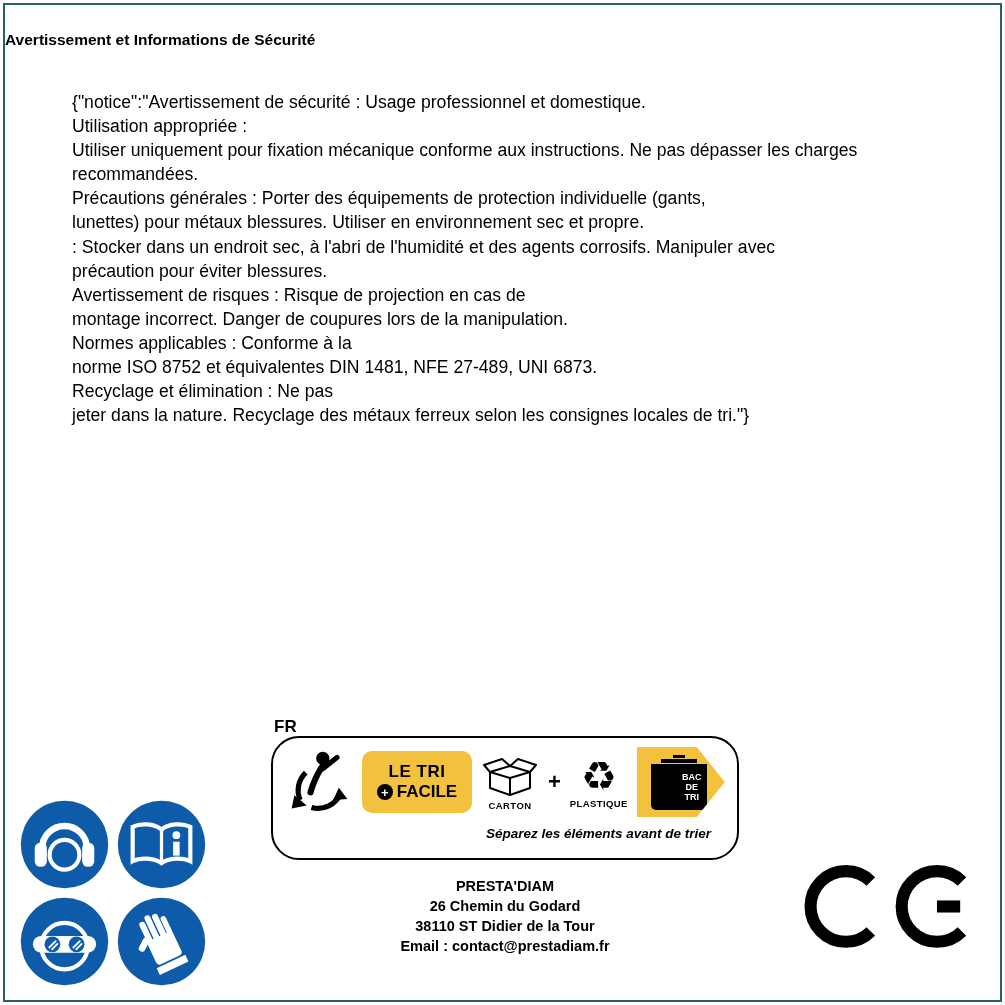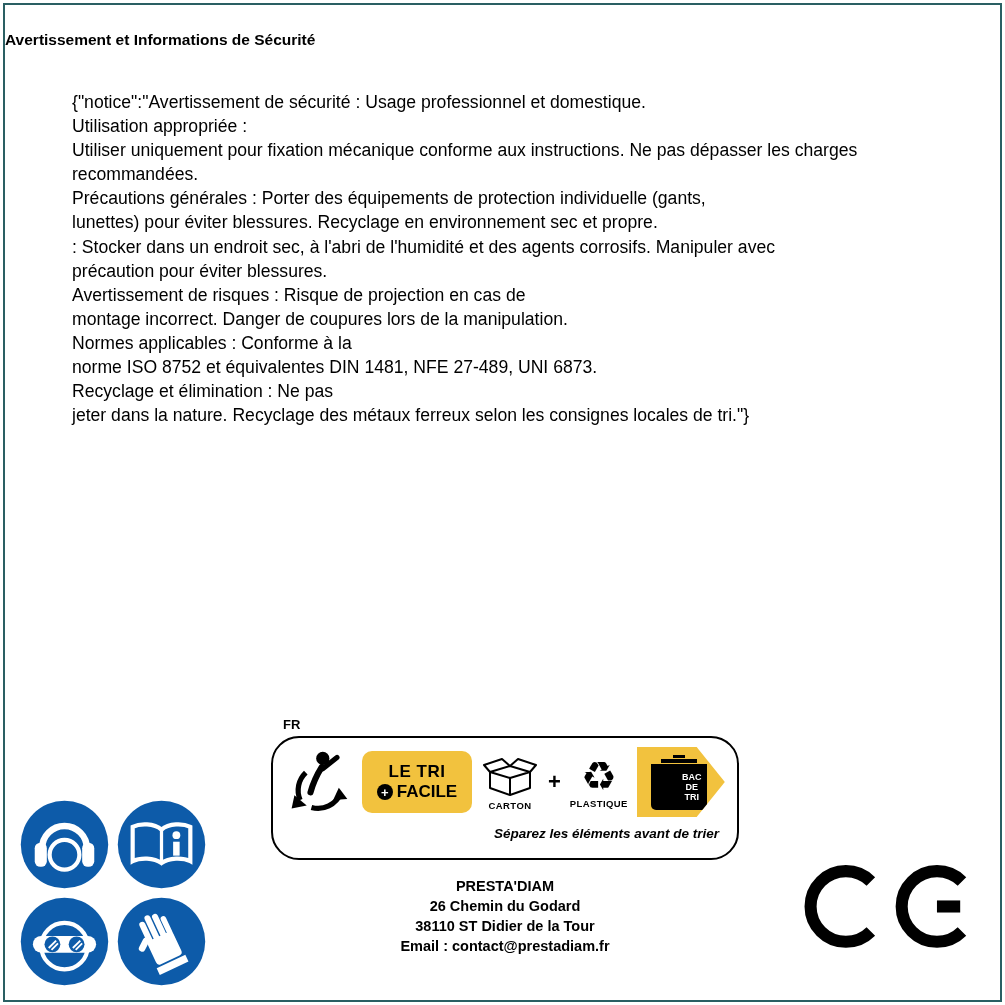--- a/index.html
+++ b/index.html
@@ -11,21 +11,21 @@
   .notice { position:absolute; top:85px; left:67px; width:885px; font-size:17.6px; line-height:24.1px; }
   .notice-line { white-space:nowrap; }
 
   
   .icons { position:absolute; left:13px; top:793px; display:grid; grid-template-columns:93px 93px; grid-gap:4px; }
   .icon-cell { width:93px; height:93px; }
   .ico-bg { fill:var(--blue,#0d5ba9); }
   .blue-fill { fill:var(--blue,#0d5ba9); }
 
   
-  .fr-label { position:absolute; left:278px; top:712px; font-size:13px; font-weight:bold; }
+  .fr-label { position:absolute; left:269px; top:712px; font-size:17px; font-weight:bold; }
   .tri-box { position:absolute; left:266px; top:731px; width:468px; height:124px; border:2.5px solid #000;
              border-radius:28px; background:#fff; box-sizing:border-box; overflow:hidden; }
   .tri-row { display:flex; align-items:center; gap:9px; padding:8px 6px 0 12px; height:72px; }
   .banner { width:110px; height:62px; background:var(--yellow,#f2c23e); border-radius:10px;
             display:flex; flex-direction:column; justify-content:center; align-items:center; gap:0; flex:0 0 auto; }
   .banner-l1 { font-size:17px; font-weight:800; letter-spacing:.5px; }
   .banner-l2 { display:flex; align-items:center; gap:4px; font-size:17px; font-weight:800; }
   .plus-circle { width:16px; height:16px; border-radius:50%; background:#000; color:#fff; font-size:13px;
                  font-weight:bold; display:flex; align-items:center; justify-content:center; }
   .material-cell { display:flex; flex-direction:column; align-items:center; gap:2px; flex:0 0 auto; }
@@ -34,21 +34,21 @@
   .recycle-glyph { font-family:"DejaVu Sans", sans-serif; font-size:40px; line-height:40px; }
   .bin-arrow { width:88px; height:70px; background:var(--yellow,#f2c23e); flex:0 0 auto;
                clip-path:polygon(0 0,68% 0,100% 50%,68% 100%,0 100%);
                display:flex; align-items:center; justify-content:flex-start; padding-left:14px; box-sizing:border-box; }
   .bin { display:flex; flex-direction:column; align-items:center; }
   .bin-handle { width:12px; height:3px; background:#000; }
   .bin-lid { width:36px; height:4px; background:#000; margin-top:1px; }
   .bin-body { width:30px; height:46px; background:#000; margin-top:1px; border-radius:0 0 5px 5px; color:#fff;
               font-size:9px; font-weight:bold; line-height:10px; display:flex; flex-direction:column;
               align-items:center; justify-content:center;padding-left:26px; }
-  .tagline { text-align:right; padding-right:18px; font-style:italic; font-weight:bold; font-size:13.5px; margin-top:8px; }
+  .tagline { text-align:right; padding-right:26px; font-style:italic; font-weight:bold; font-size:13.5px; margin-top:8px; }
 
   
   .address { position:absolute; left:255px; top:871px; width:490px; text-align:center; font-weight:bold;
              font-size:14.5px; line-height:20px; }
 
   
   .ce { position:absolute; left:799px; top:855px; width:172px; }
 </style>
 </head>
 <body>
@@ -56,21 +56,21 @@
 <div class="page">
 
   <div class="title">Avertissement et Informations de Sécurité</div>
 
   <div class="notice">
       <div class="notice-line">{"notice":"Avertissement de sécurité : Usage professionnel et domestique.</div>
       <div class="notice-line">Utilisation appropriée :</div>
       <div class="notice-line">Utiliser uniquement pour fixation mécanique conforme aux instructions. Ne pas dépasser les charges</div>
       <div class="notice-line">recommandées.</div>
       <div class="notice-line">Précautions générales : Porter des équipements de protection individuelle (gants,</div>
-      <div class="notice-line">lunettes) pour éviter blessures. Recyclage en environnement sec et propre.</div>
+      <div class="notice-line">lunettes) pour métaux blessures. Utiliser en environnement sec et propre.</div>
       <div class="notice-line">: Stocker dans un endroit sec, à l'abri de l'humidité et des agents corrosifs. Manipuler avec</div>
       <div class="notice-line">précaution pour éviter blessures.</div>
       <div class="notice-line">Avertissement de risques : Risque de projection en cas de</div>
       <div class="notice-line">montage incorrect. Danger de coupures lors de la manipulation.</div>
       <div class="notice-line">Normes applicables : Conforme à la</div>
       <div class="notice-line">norme ISO 8752 et équivalentes DIN 1481, NFE 27-489, UNI 6873.</div>
       <div class="notice-line">Recyclage et élimination : Ne pas</div>
       <div class="notice-line">jeter dans la nature. Recyclage des métaux ferreux selon les consignes locales de tri."}</div>
     </div>
 

